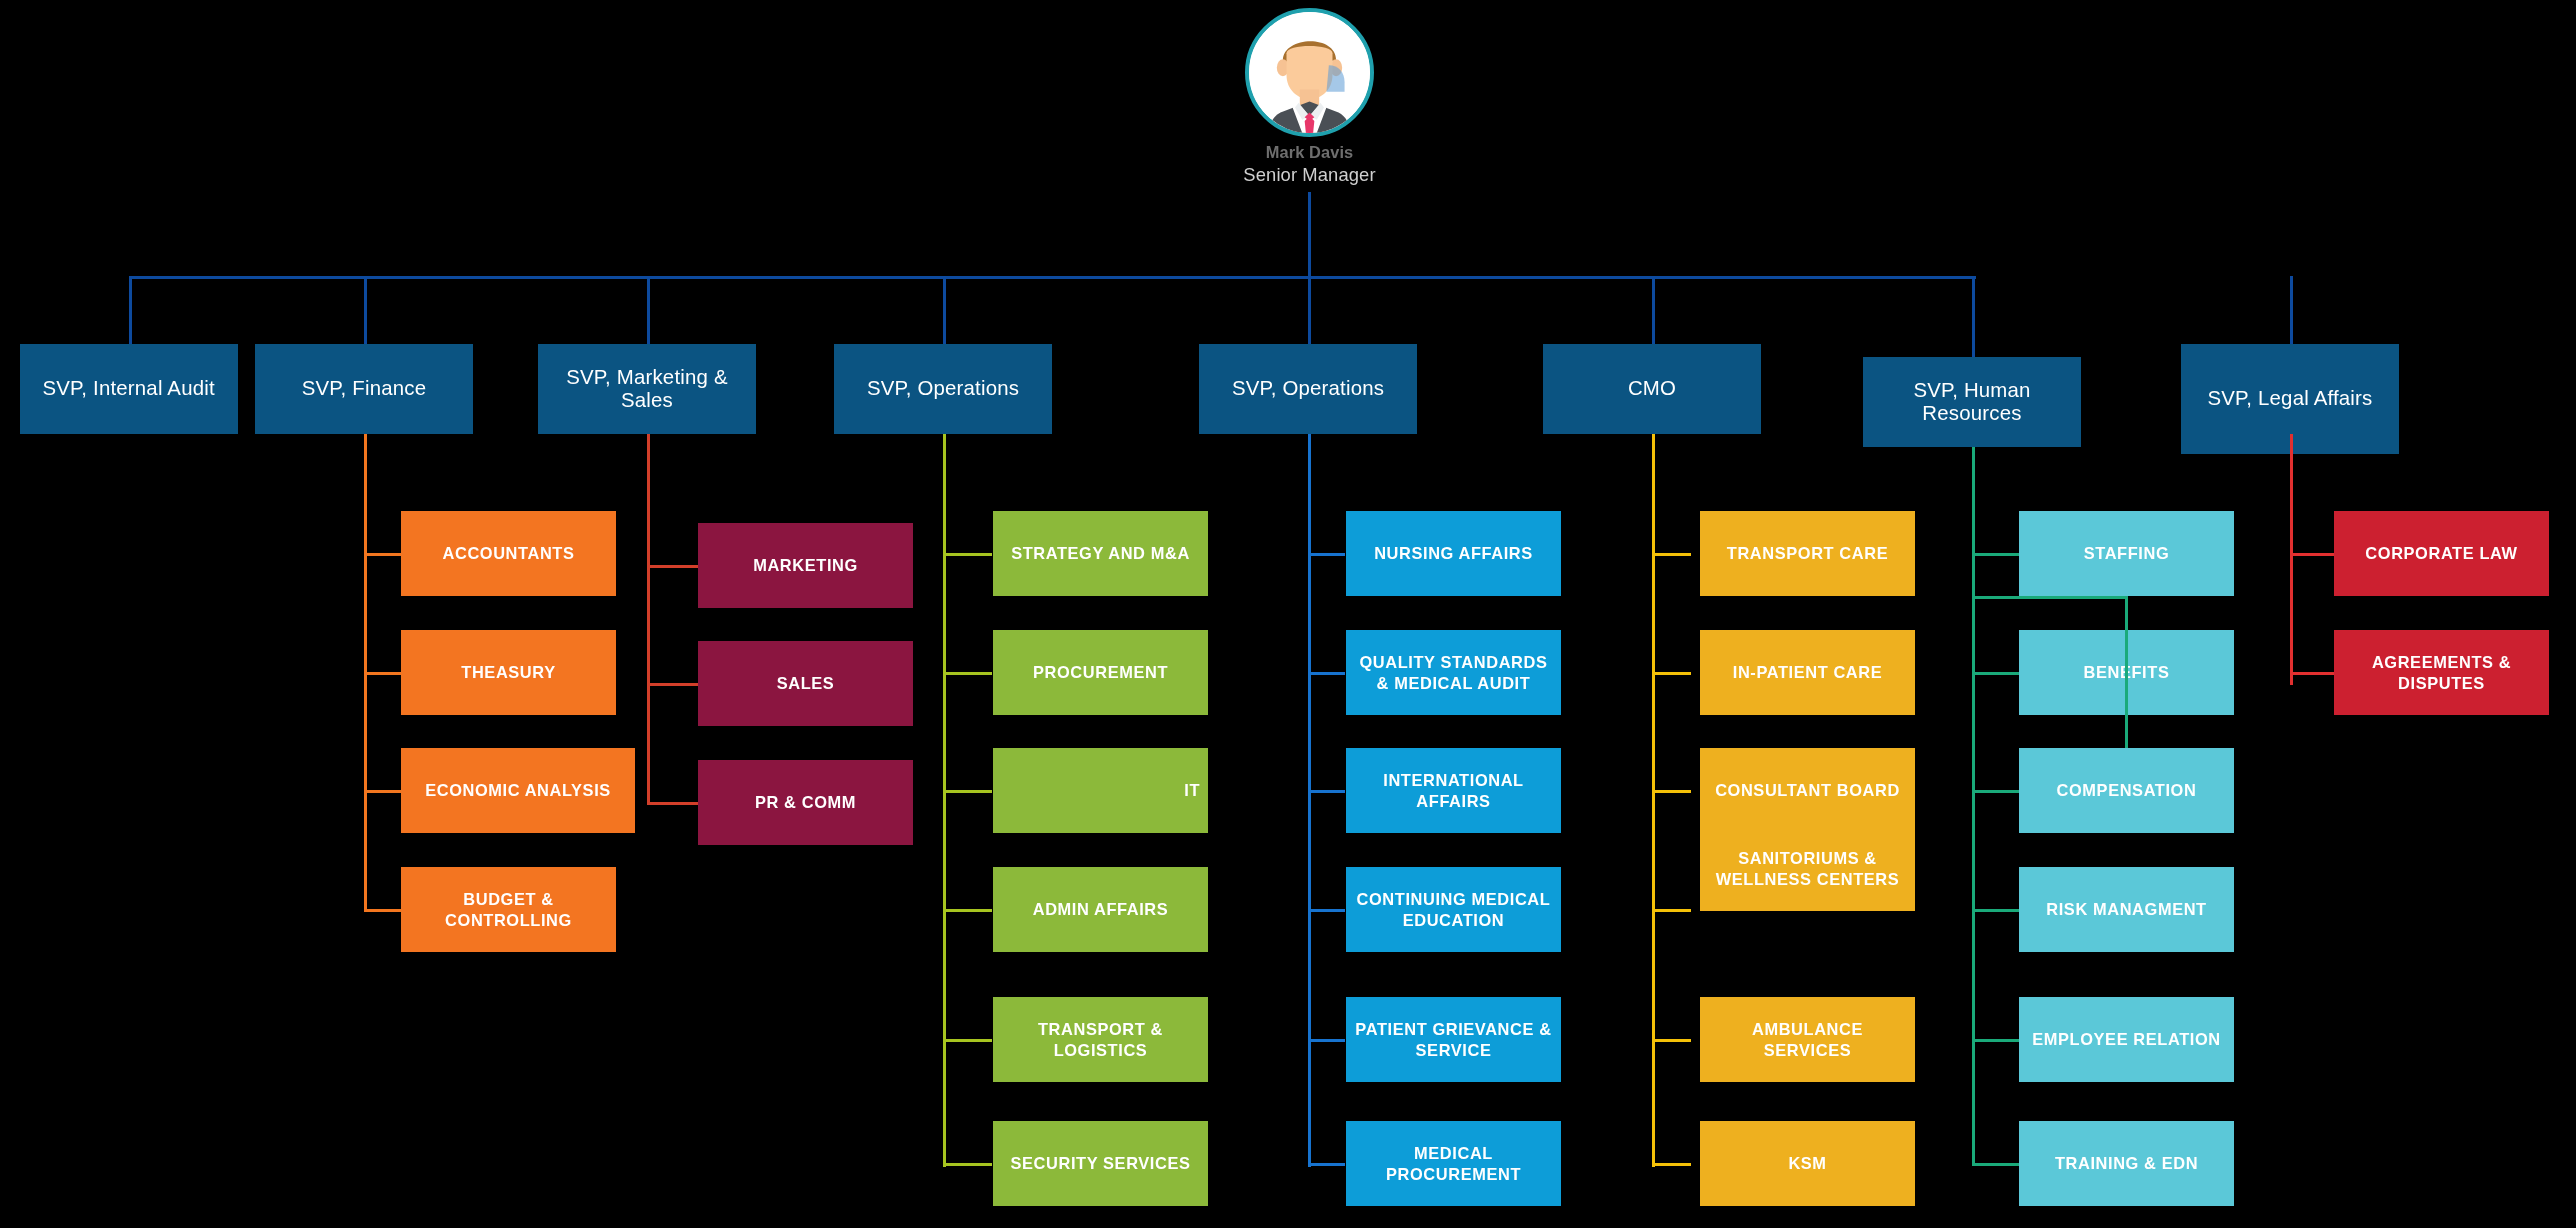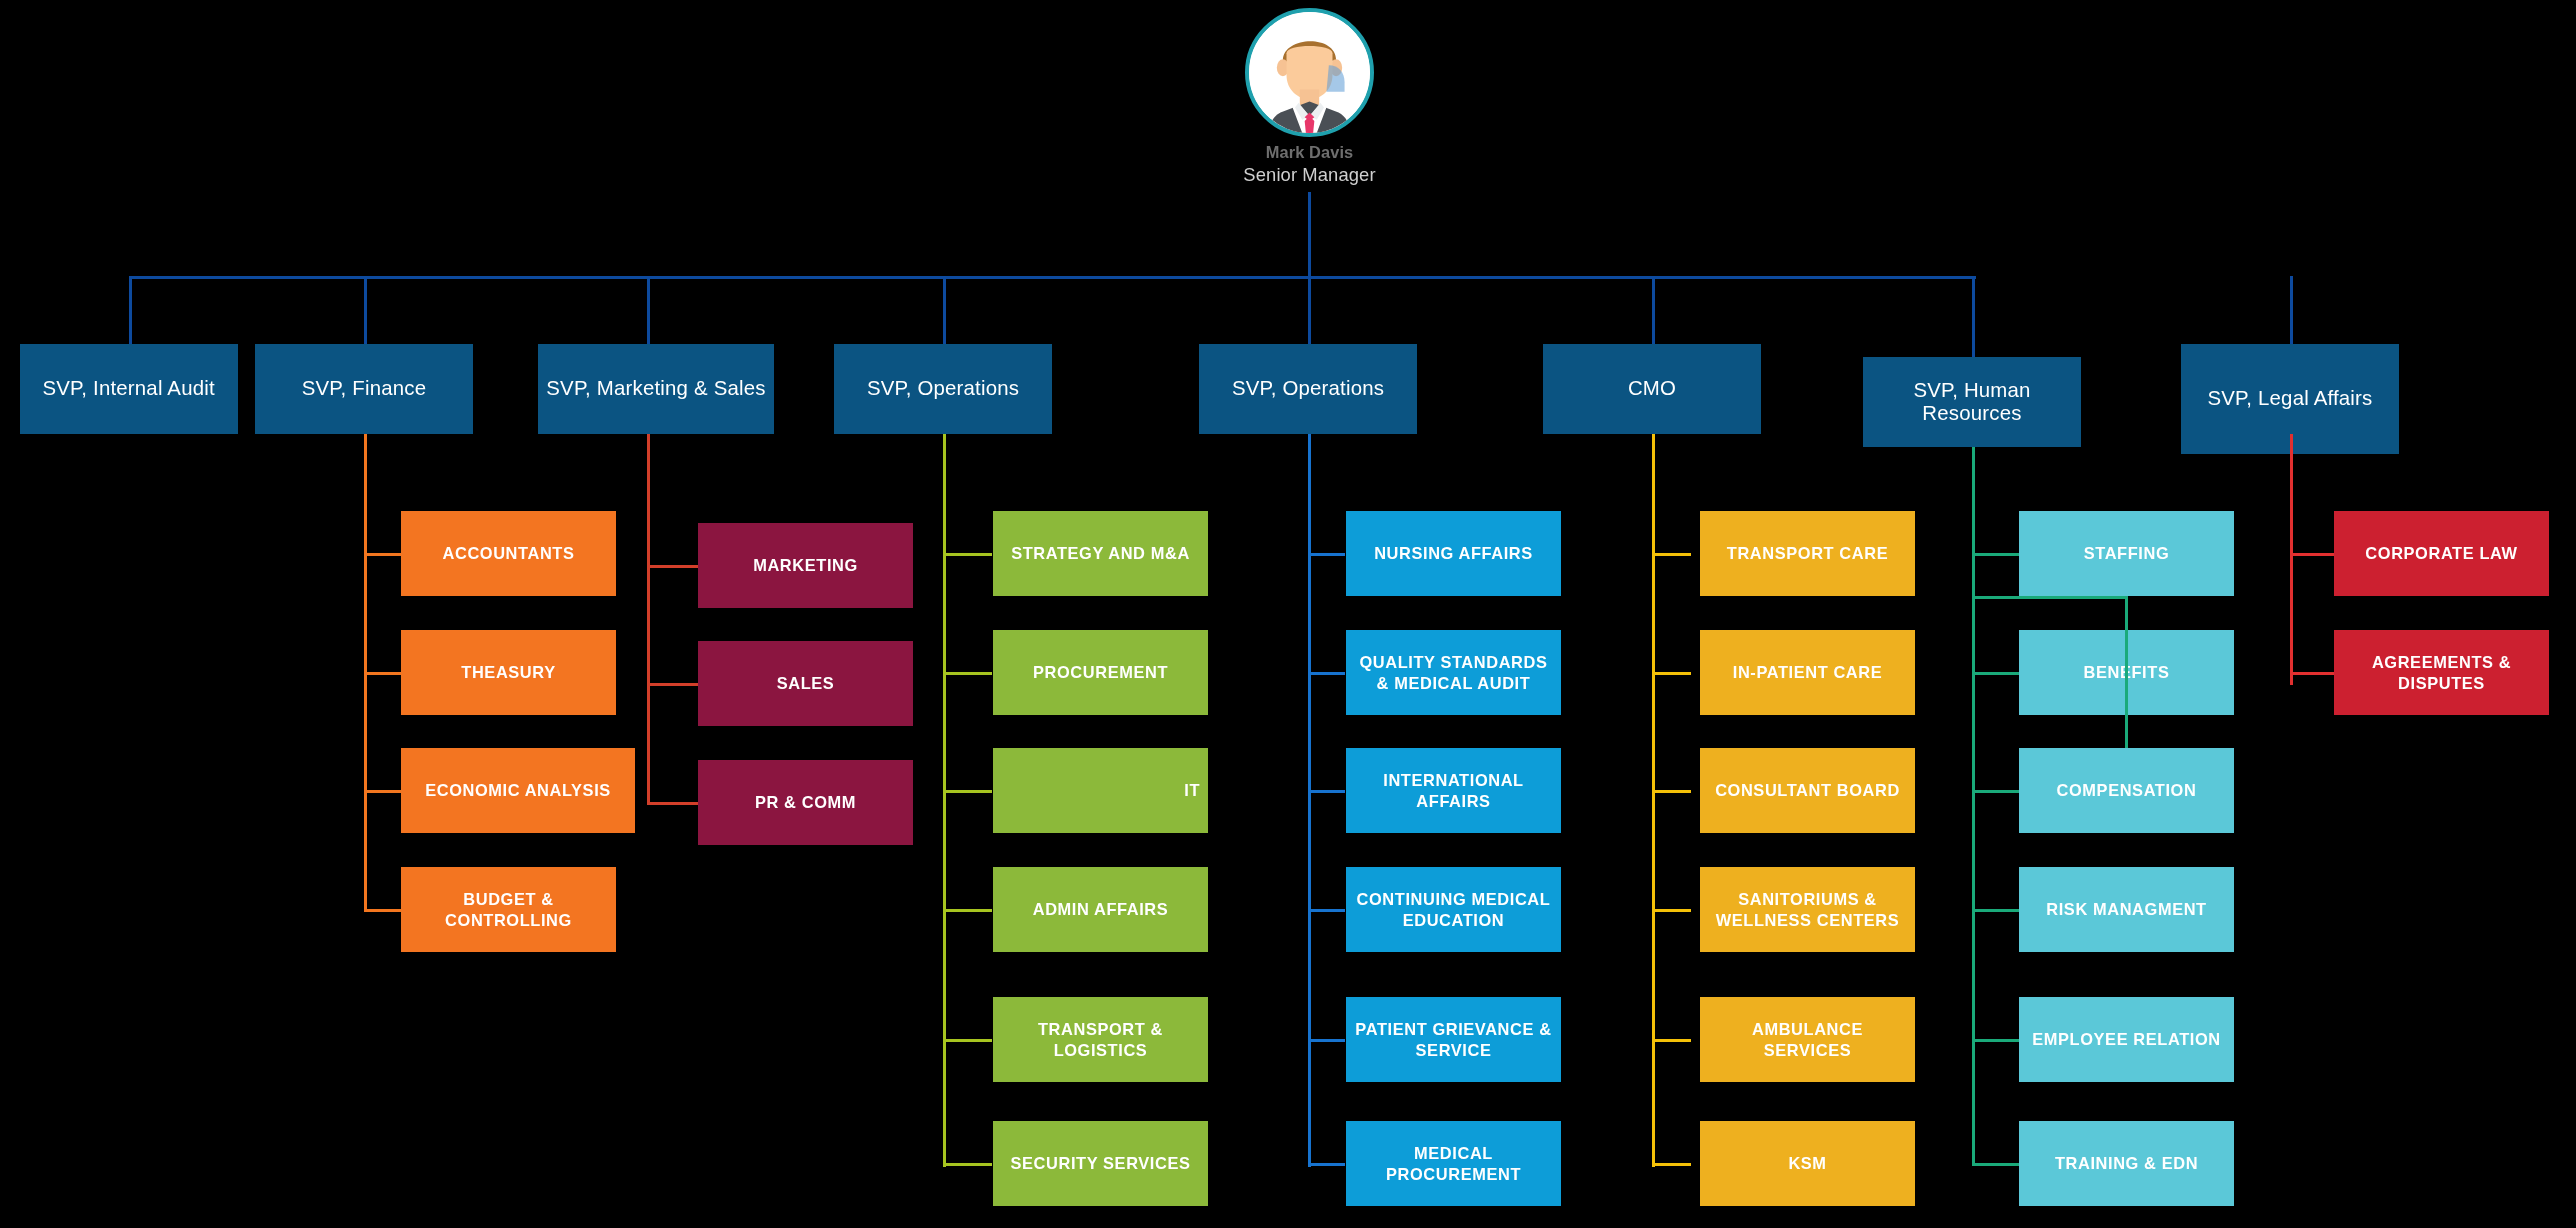--- a/index.html
+++ b/index.html
@@ -120,21 +120,21 @@
   <div class="ln lnv" style="left:1652px;top:276px;height:68px;background:#0d4a9e;"></div>
   <div class="ln lnv" style="left:1972px;top:276px;height:81px;background:#0d4a9e;"></div>
   <div class="ln lnv" style="left:2290px;top:276px;height:68px;background:#0d4a9e;"></div>
 
   <div class="l1" style="left:19.7px;top:344px;width:218px;height:90px;">
     <span>SVP, Internal Audit</span>
   </div>
   <div class="l1" style="left:255px;top:344px;width:218px;height:90px;">
     <span>SVP, Finance</span>
   </div>
-  <div class="l1" style="left:538px;top:344px;width:236px;height:90px;">
+  <div class="l1" style="left:538px;top:344px;width:218px;height:90px;">
     <span>SVP, Marketing &amp; Sales</span>
   </div>
   <div class="l1" style="left:834px;top:344px;width:218px;height:90px;">
     <span>SVP, Operations</span>
   </div>
   <div class="l1" style="left:1199px;top:344px;width:218px;height:90px;">
     <span>SVP, Operations</span>
   </div>
   <div class="l1" style="left:1543px;top:344px;width:218px;height:90px;">
     <span>CMO</span>
@@ -244,21 +244,21 @@
 
   <div class="l2" style="left:1700px;top:511px;width:215px;height:85px;background:#eeb01f;">
     <span>TRANSPORT CARE</span>
   </div>
   <div class="l2" style="left:1700px;top:630px;width:215px;height:85px;background:#eeb01f;">
     <span>IN-PATIENT CARE</span>
   </div>
   <div class="l2" style="left:1700px;top:748px;width:215px;height:85px;background:#eeb01f;">
     <span>CONSULTANT BOARD</span>
   </div>
-  <div class="l2" style="left:1700px;top:867px;width:215px;height:85px;background:#eeb01f;">
+  <div class="l2" style="left:1700px;top:826px;width:215px;height:85px;background:#eeb01f;">
     <span>SANITORIUMS &amp; WELLNESS CENTERS</span>
   </div>
   <div class="l2" style="left:1700px;top:997px;width:215px;height:85px;background:#eeb01f;">
     <span>AMBULANCE SERVICES</span>
   </div>
   <div class="l2" style="left:1700px;top:1121px;width:215px;height:85px;background:#eeb01f;">
     <span>KSM</span>
   </div>
 
   <div class="ln lnv" style="left:1972px;top:447px;height:719px;background:#1aaa7a;"></div>

